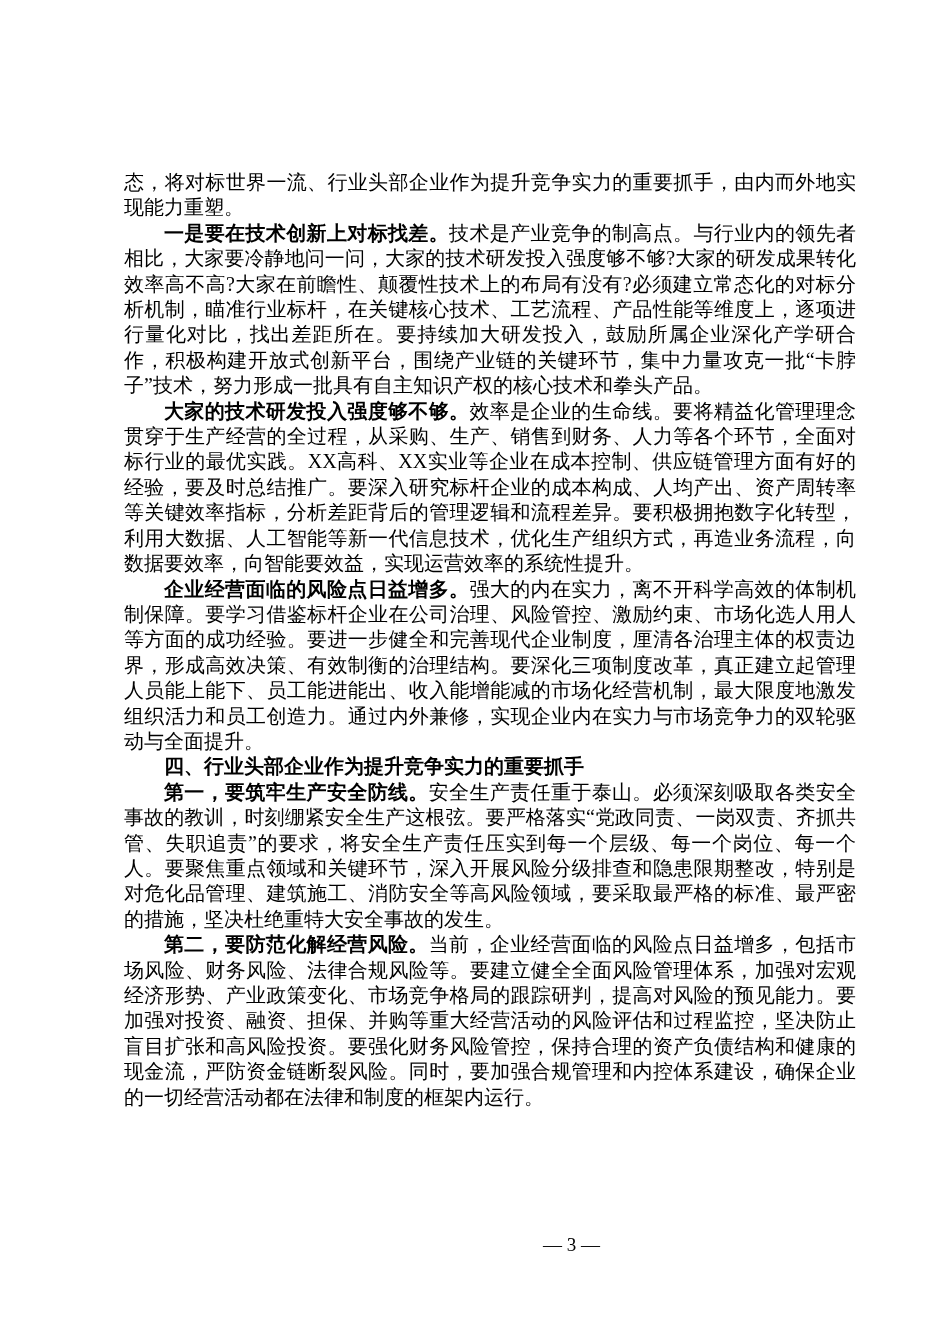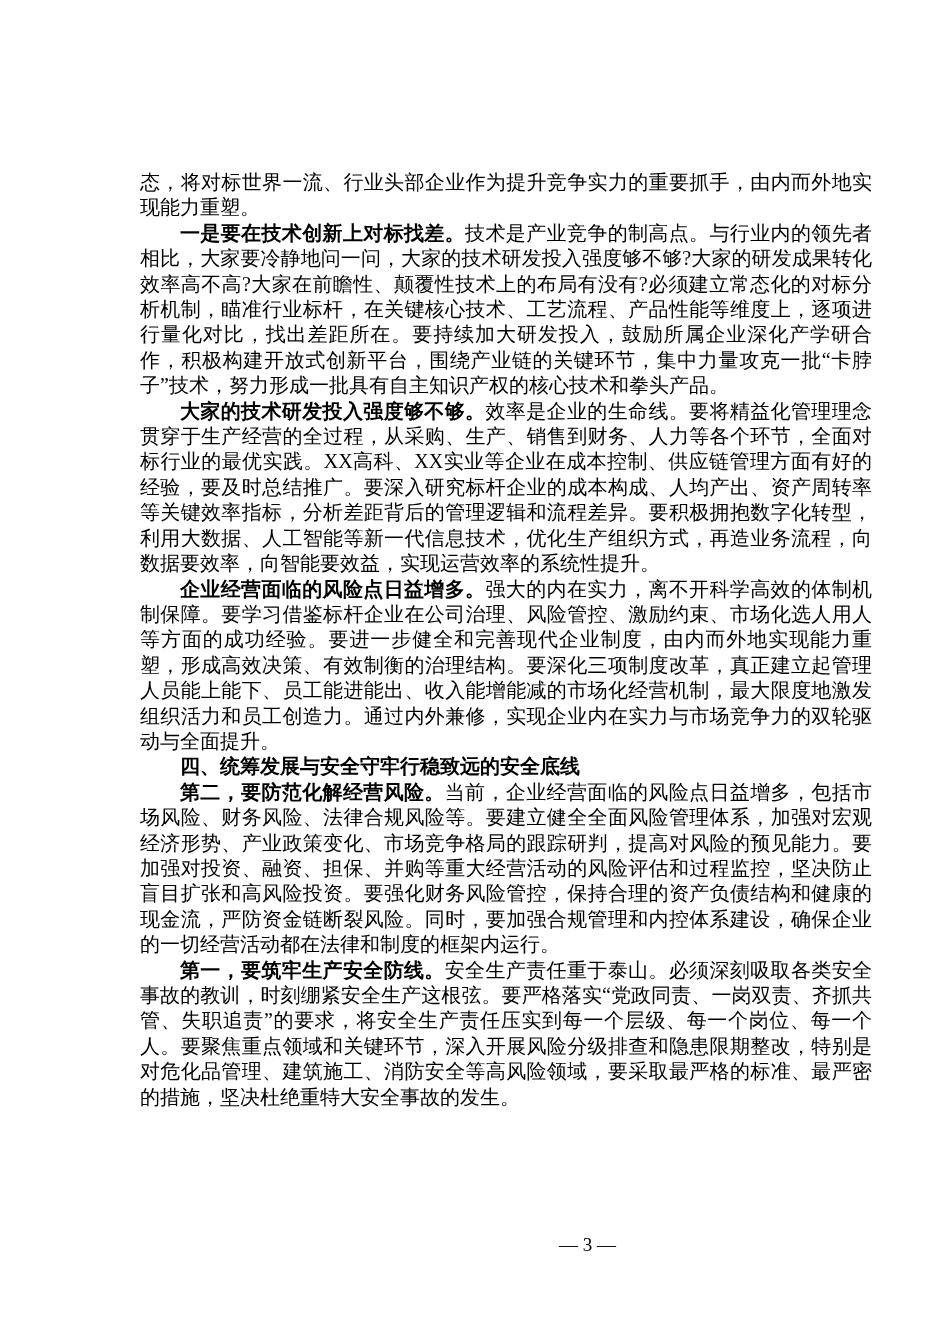--- a/index.html
+++ b/index.html
@@ -11,21 +11,21 @@
     width: 950px;
     height: 1344px;
     position: relative;
     overflow: hidden;
     font-family: "Liberation Serif", "DejaVu Serif", serif;
     color: #000000;
   }
   .page {
     position: absolute;
     top: 0;
-    left: 16px;
+    left: 0;
     width: 758px;
     height: 1344px;
     background: #ffffff;
   }
   .doc-body {
     position: absolute;
     left: 124px;
     top: 170px;
     width: 732px;
     font-size: 20px;
@@ -61,19 +61,19 @@
   }
 </style>
 </head>
 <body>
 
 <div class="page">
   <div class="doc-body" id="doc-body">
       <p class="para continuation"><span>态，将对标世界一流、行业头部企业作为提升竞争实力的重要抓手，由内而外地实现能力重塑。</span></p>
       <p class="para body"><span class="lead">一是要在技术创新上对标找差。</span><span>技术是产业竞争的制高点。与行业内的领先者相比，大家要冷静地问一问，大家的技术研发投入强度够不够?大家的研发成果转化效率高不高?大家在前瞻性、颠覆性技术上的布局有没有?必须建立常态化的对标分析机制，瞄准行业标杆，在关键核心技术、工艺流程、产品性能等维度上，逐项进行量化对比，找出差距所在。要持续加大研发投入，鼓励所属企业深化产学研合作，积极构建开放式创新平台，围绕产业链的关键环节，集中力量攻克一批“卡脖子”技术，努力形成一批具有自主知识产权的核心技术和拳头产品。</span></p>
       <p class="para body"><span class="lead">大家的技术研发投入强度够不够。</span><span>效率是企业的生命线。要将精益化管理理念贯穿于生产经营的全过程，从采购、生产、销售到财务、人力等各个环节，全面对标行业的最优实践。XX高科、XX实业等企业在成本控制、供应链管理方面有好的经验，要及时总结推广。要深入研究标杆企业的成本构成、人均产出、资产周转率等关键效率指标，分析差距背后的管理逻辑和流程差异。要积极拥抱数字化转型，利用大数据、人工智能等新一代信息技术，优化生产组织方式，再造业务流程，向数据要效率，向智能要效益，实现运营效率的系统性提升。</span></p>
-      <p class="para body"><span class="lead">企业经营面临的风险点日益增多。</span><span>强大的内在实力，离不开科学高效的体制机制保障。要学习借鉴标杆企业在公司治理、风险管控、激励约束、市场化选人用人等方面的成功经验。要进一步健全和完善现代企业制度，由内而外地实现能力重塑，形成高效决策、有效制衡的治理结构。要深化三项制度改革，真正建立起管理人员能上能下、员工能进能出、收入能增能减的市场化经营机制，最大限度地激发组织活力和员工创造力。通过内外兼修，实现企业内在实力与市场竞争力的双轮驱动与全面提升。</span></p>
-      <p class="para heading"><span class="lead">四、统筹发展与安全守牢行稳致远的安全底线</span></p>
+      <p class="para body"><span class="lead">企业经营面临的风险点日益增多。</span><span>强大的内在实力，离不开科学高效的体制机制保障。要学习借鉴标杆企业在公司治理、风险管控、激励约束、市场化选人用人等方面的成功经验。要进一步健全和完善现代企业制度，厘清各治理主体的权责边界，形成高效决策、有效制衡的治理结构。要深化三项制度改革，真正建立起管理人员能上能下、员工能进能出、收入能增能减的市场化经营机制，最大限度地激发组织活力和员工创造力。通过内外兼修，实现企业内在实力与市场竞争力的双轮驱动与全面提升。</span></p>
+      <p class="para heading"><span class="lead">四、行业头部企业作为提升竞争实力的重要抓手</span></p>
+      <p class="para body"><span class="lead">第一，要筑牢生产安全防线。</span><span>安全生产责任重于泰山。必须深刻吸取各类安全事故的教训，时刻绷紧安全生产这根弦。要严格落实“党政同责、一岗双责、齐抓共管、失职追责”的要求，将安全生产责任压实到每一个层级、每一个岗位、每一个人。要聚焦重点领域和关键环节，深入开展风险分级排查和隐患限期整改，特别是对危化品管理、建筑施工、消防安全等高风险领域，要采取最严格的标准、最严密的措施，坚决杜绝重特大安全事故的发生。</span></p>
       <p class="para body"><span class="lead">第二，要防范化解经营风险。</span><span>当前，企业经营面临的风险点日益增多，包括市场风险、财务风险、法律合规风险等。要建立健全全面风险管理体系，加强对宏观经济形势、产业政策变化、市场竞争格局的跟踪研判，提高对风险的预见能力。要加强对投资、融资、担保、并购等重大经营活动的风险评估和过程监控，坚决防止盲目扩张和高风险投资。要强化财务风险管控，保持合理的资产负债结构和健康的现金流，严防资金链断裂风险。同时，要加强合规管理和内控体系建设，确保企业的一切经营活动都在法律和制度的框架内运行。</span></p>
-      <p class="para body"><span class="lead">第一，要筑牢生产安全防线。</span><span>安全生产责任重于泰山。必须深刻吸取各类安全事故的教训，时刻绷紧安全生产这根弦。要严格落实“党政同责、一岗双责、齐抓共管、失职追责”的要求，将安全生产责任压实到每一个层级、每一个岗位、每一个人。要聚焦重点领域和关键环节，深入开展风险分级排查和隐患限期整改，特别是对危化品管理、建筑施工、消防安全等高风险领域，要采取最严格的标准、最严密的措施，坚决杜绝重特大安全事故的发生。</span></p>
     </div>
   <div class="page-number">— 3 —</div>
 </div>
 
 </body></html>

